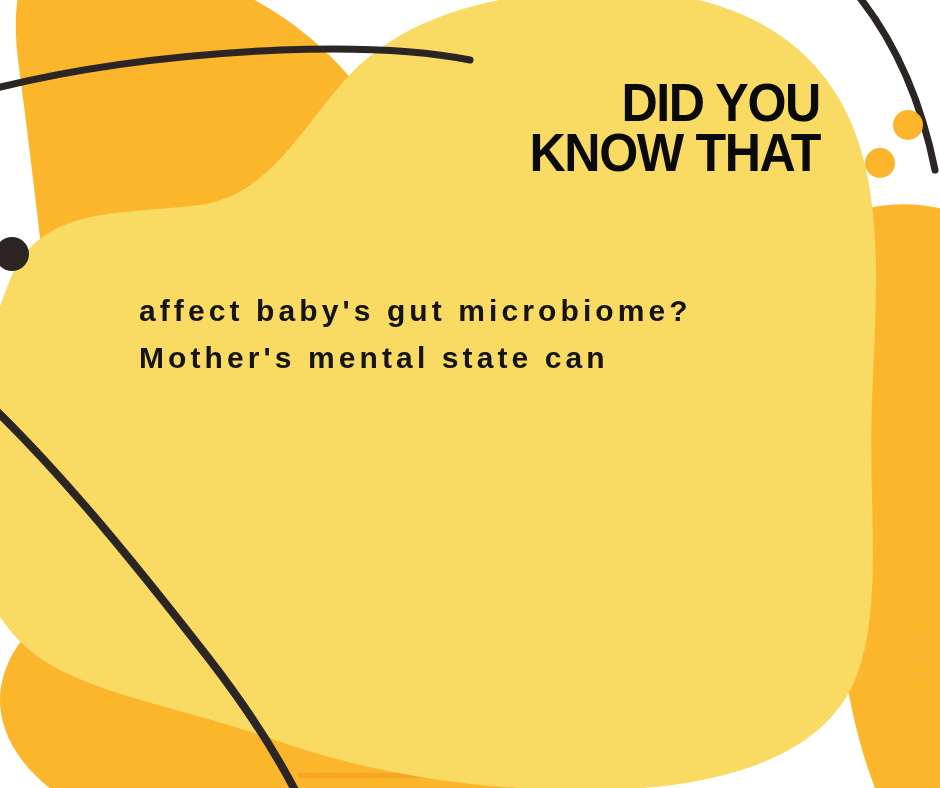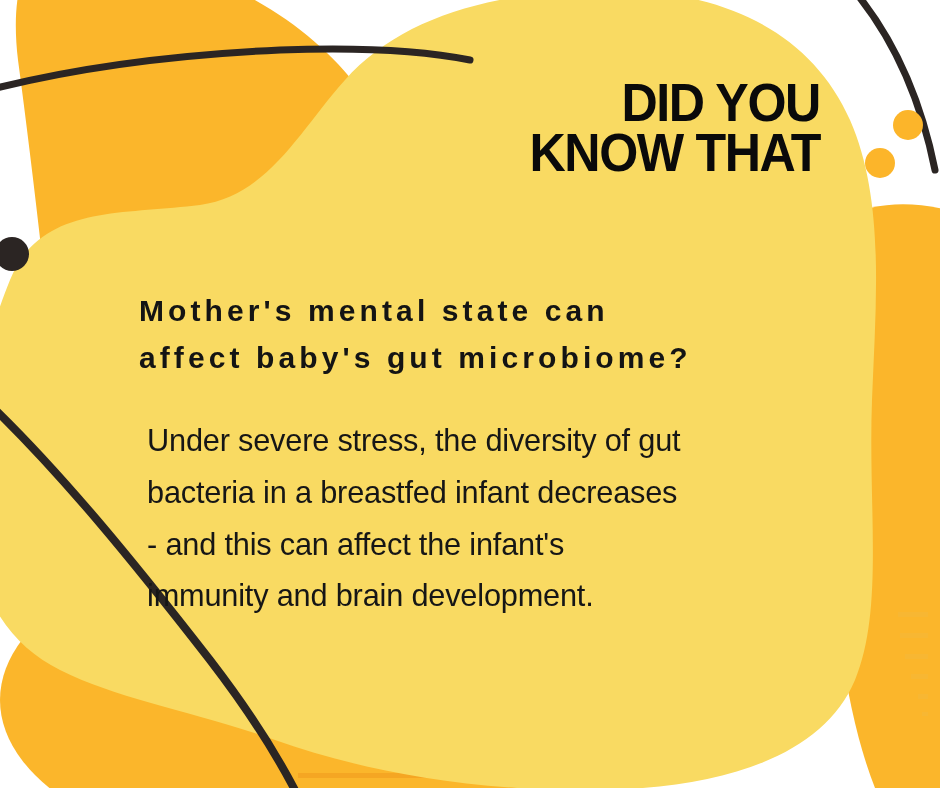--- a/index.html
+++ b/index.html
@@ -144,25 +144,19 @@
   </svg>
 
   <div class="text-layer">
 
     <div class="headline">
       <span class="hl-line">DID YOU</span>
       <span class="hl-line">KNOW THAT</span>
     </div>
 
     <div class="subheading">
+      <span class="sub-line">affect baby's gut microbiome?</span>
       <span class="sub-line">Mother's mental state can</span>
-      <span class="sub-line">affect baby's gut microbiome?</span>
     </div>
 
-    <div class="body-copy">
-      <span class="body-line">Under severe stress, the diversity of gut</span>
-      <span class="body-line">bacteria in a breastfed infant decreases</span>
-      <span class="body-line">- and this can affect the infant's</span>
-      <span class="body-line">immunity and brain development.</span>
-    </div>
 
   </div>
 </div>
 
 </body></html>

